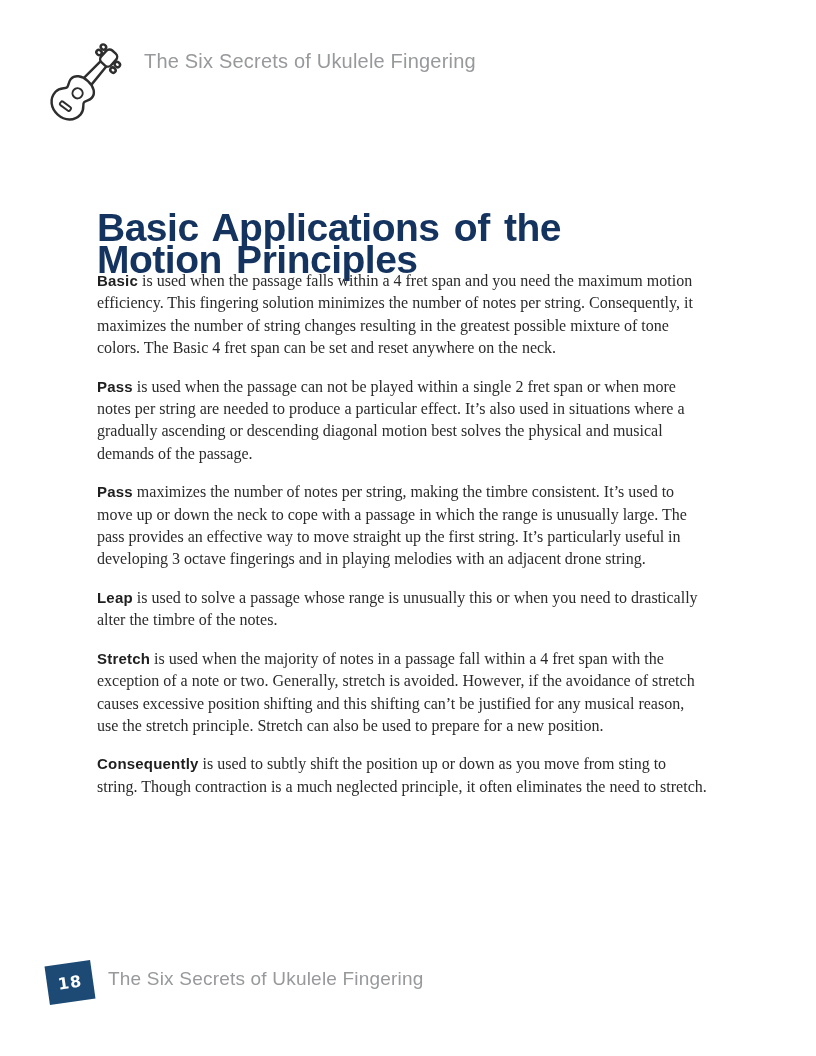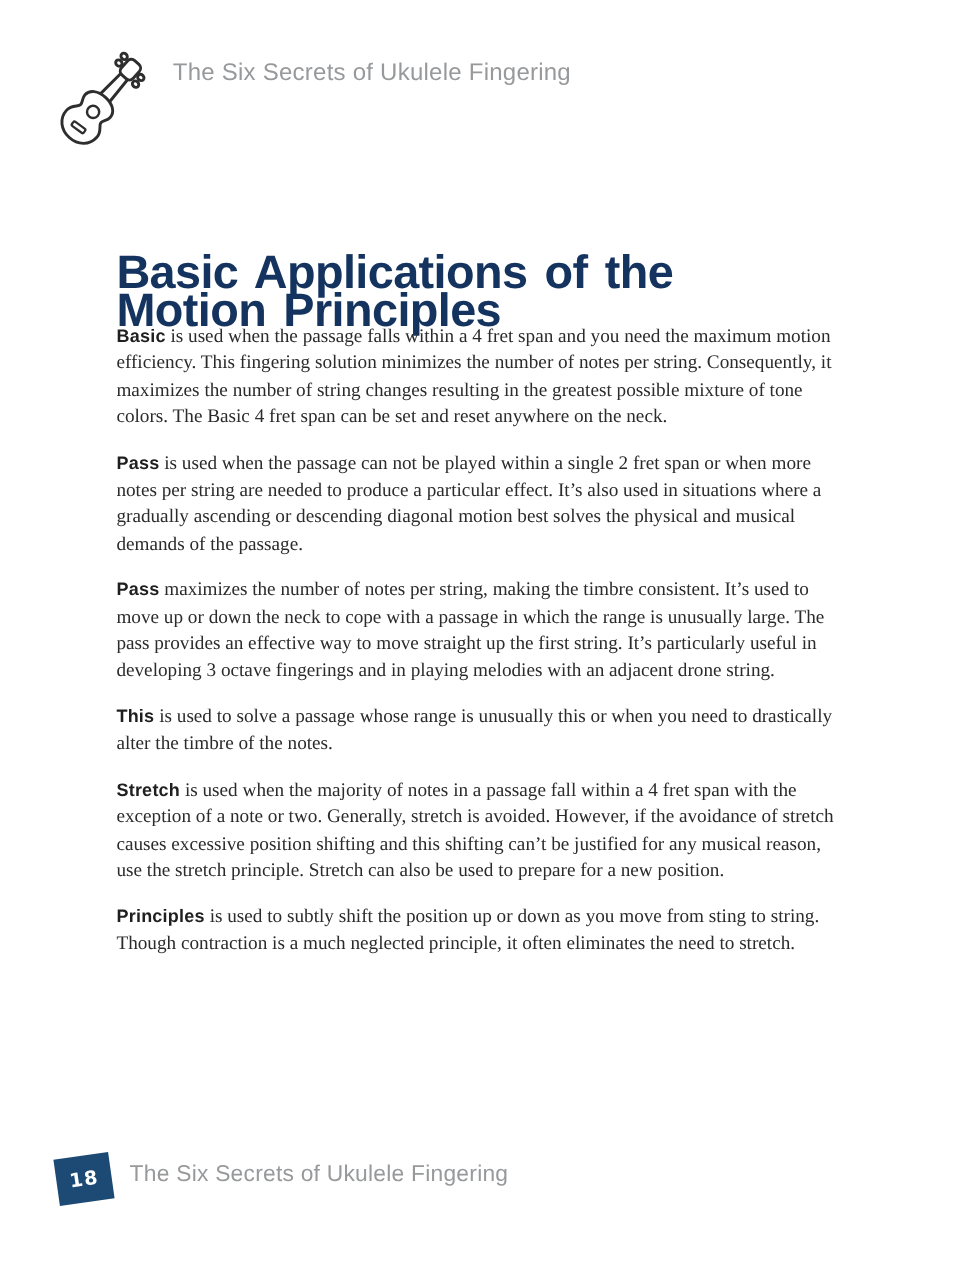--- a/index.html
+++ b/index.html
@@ -115,23 +115,23 @@
   </div>
   <div class="header-title">The Six Secrets of Ukulele Fingering</div>
 </div>
 
 <h1 class="page-heading">Basic Applications of the Motion Principles</h1>
 
 <div class="content">
   <p><span class="lead">Basic</span><span> is used when the passage falls within a 4 fret span and you need the maximum motion efficiency. This fingering solution minimizes the number of notes per string. Consequently, it maximizes the number of string changes resulting in the greatest possible mixture of tone colors. The Basic 4 fret span can be set and reset anywhere on the neck.</span></p>
   <p><span class="lead">Pass</span><span> is used when the passage can not be played within a single 2 fret span or when more notes per string are needed to produce a particular effect. It’s also used in situations where a gradually ascending or descending diagonal motion best solves the physical and musical demands of the passage.</span></p>
   <p><span class="lead">Pass</span><span> maximizes the number of notes per string, making the timbre consistent. It’s used to move up or down the neck to cope with a passage in which the range is unusually large. The pass provides an effective way to move straight up the first string. It’s particularly useful in developing 3 octave fingerings and in playing melodies with an adjacent drone string.</span></p>
-  <p><span class="lead">This</span><span> is used to solve a passage whose range is unusually this or when you need to drastically alter the timbre of the notes.</span></p>
+  <p><span class="lead">Leap</span><span> is used to solve a passage whose range is unusually this or when you need to drastically alter the timbre of the notes.</span></p>
   <p><span class="lead">Stretch</span><span> is used when the majority of notes in a passage fall within a 4 fret span with the exception of a note or two. Generally, stretch is avoided. However, if the avoidance of stretch causes excessive position shifting and this shifting can’t be justified for any musical reason, use the stretch principle. Stretch can also be used to prepare for a new position.</span></p>
-  <p><span class="lead">Principles</span><span> is used to subtly shift the position up or down as you move from sting to string. Though contraction is a much neglected principle, it often eliminates the need to stretch.</span></p>
+  <p><span class="lead">Consequently</span><span> is used to subtly shift the position up or down as you move from sting to string. Though contraction is a much neglected principle, it often eliminates the need to stretch.</span></p>
 </div>
 
 <div class="footer">
   <div class="page-badge">
     <span class="num">18</span>
   </div>
   <div class="footer-title">The Six Secrets of Ukulele Fingering</div>
 </div>
 
 </body></html>

